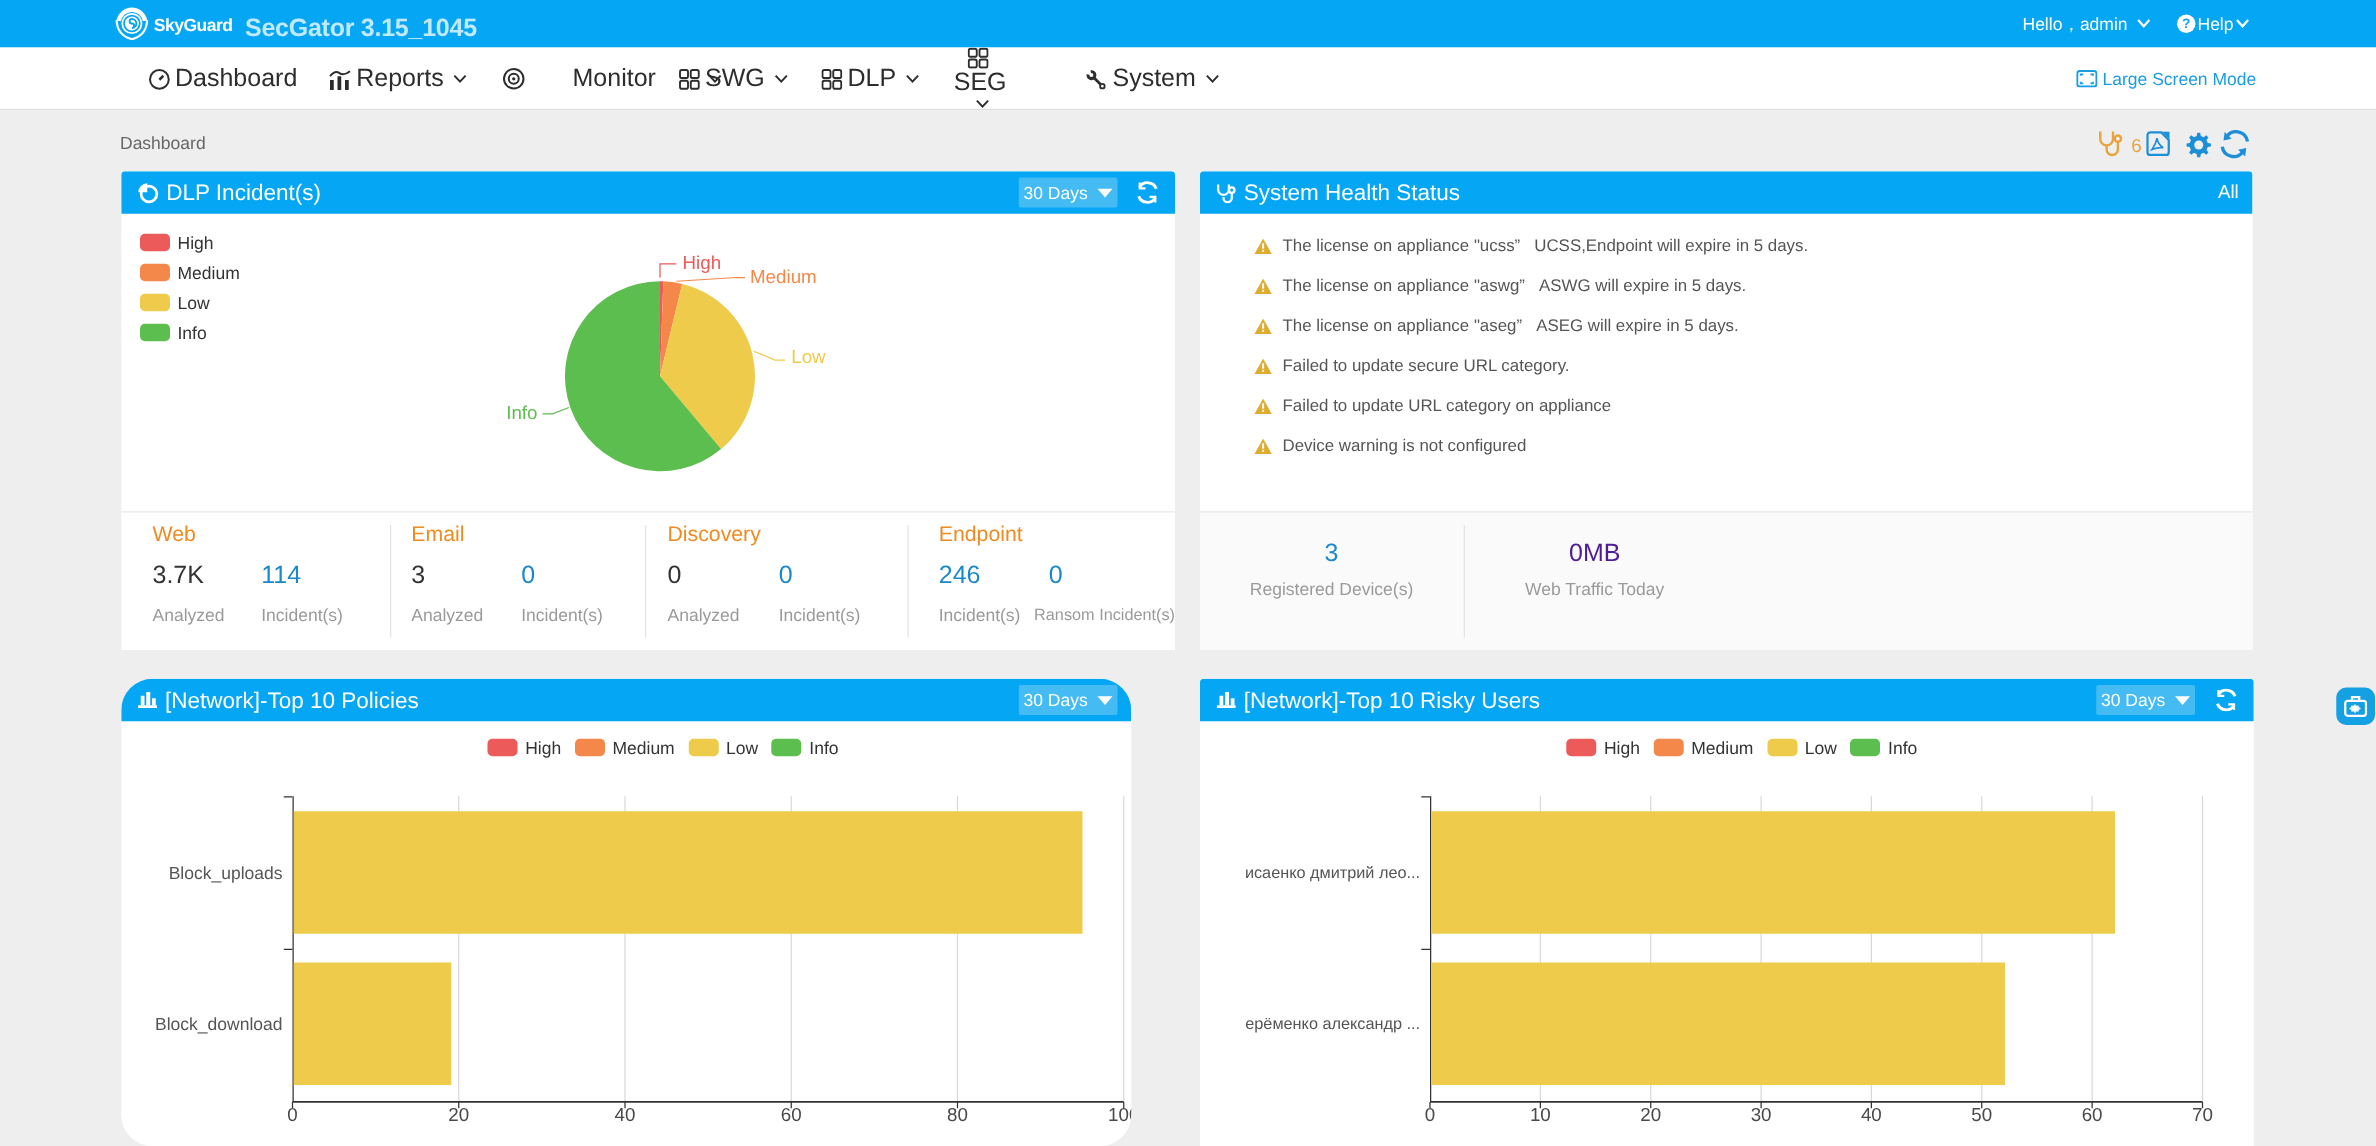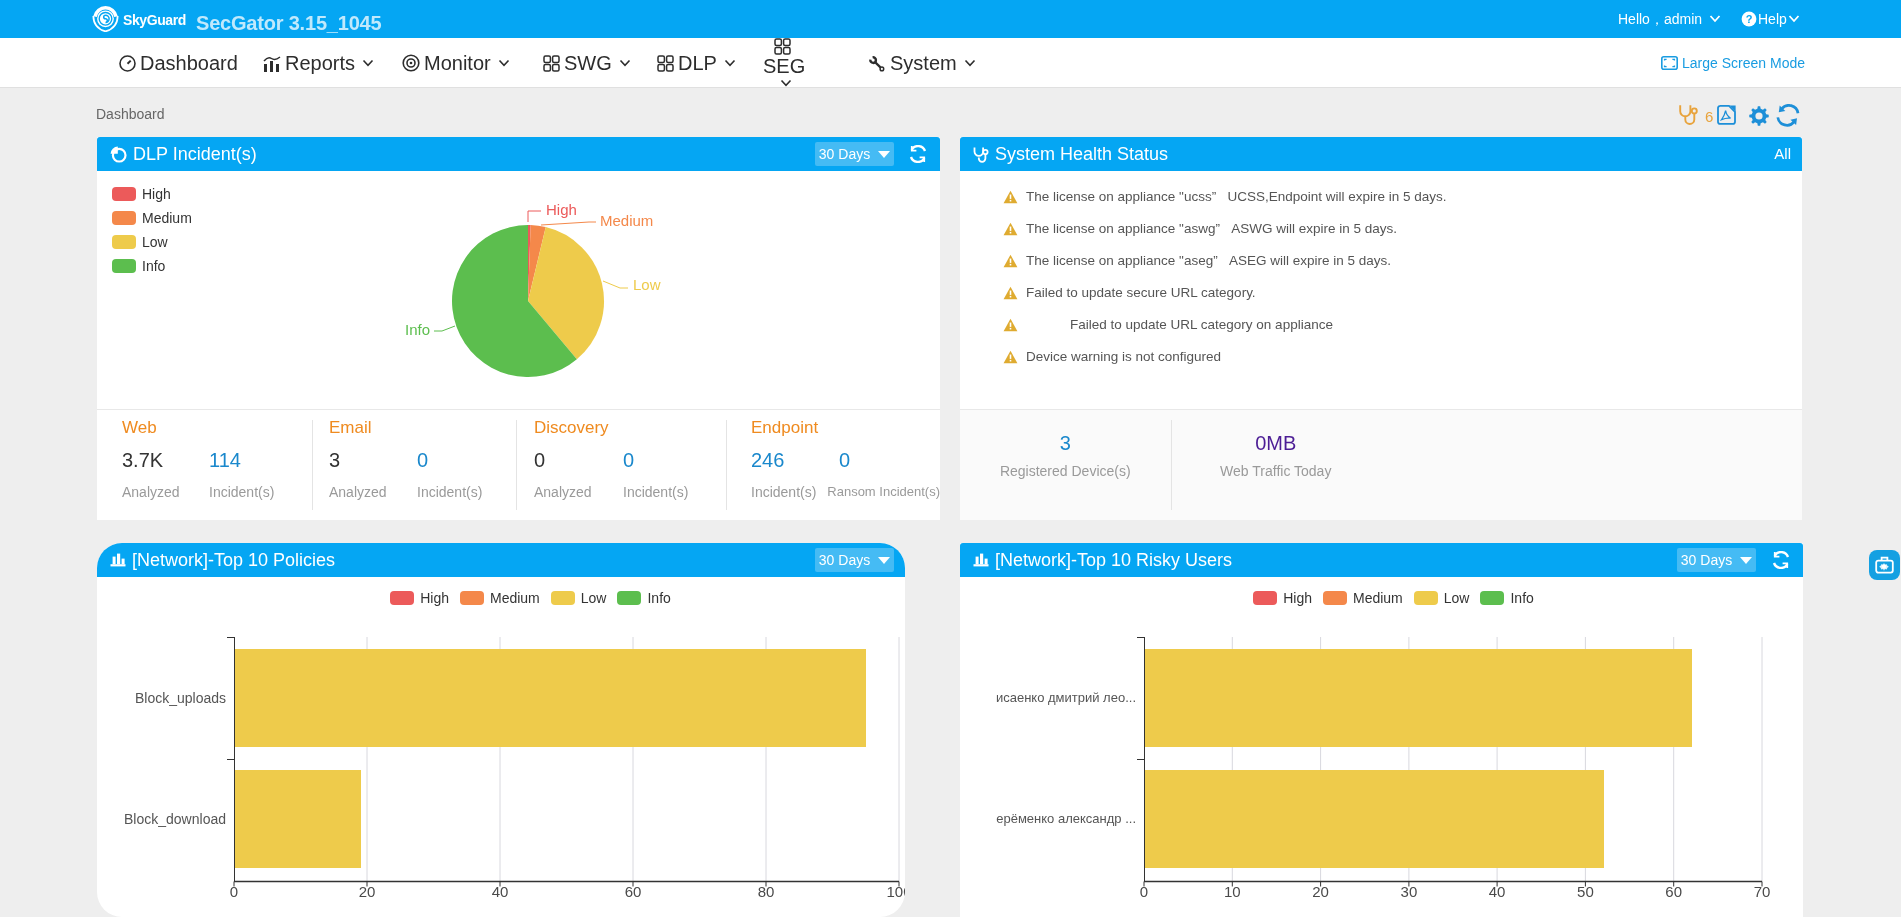--- a/index.html
+++ b/index.html
@@ -87,21 +87,21 @@
         <rect x="1" y="9" width="3" height="8" fill="#2d2d2d"></rect>
         <rect x="7" y="6" width="3" height="11" fill="#2d2d2d"></rect>
         <rect x="13" y="9" width="3" height="8" fill="#2d2d2d"></rect>
         <path d="M1 6 Q5 1 8.5 3.5 T17 2" fill="none" stroke="#2d2d2d" stroke-width="1.5"></path>
       </svg>
     <span>Reports</span>
     <svg class="chev" width="12" height="10" viewBox="0 0 12 10">
         <polyline points="1.5,2.5 6,7.3 10.5,2.5" fill="none" stroke="#2d2d2d" stroke-width="1.6"></polyline>
       </svg>
   </div>
-  <div class="navitem" style="left:402px;">
+  <div class="navitem" style="left:402px;gap:34px;">
     <svg width="18" height="18" viewBox="0 0 18 18">
         <circle cx="9" cy="9" r="7.8" fill="none" stroke="#2d2d2d" stroke-width="1.6"></circle>
         <circle cx="9" cy="9" r="4" fill="none" stroke="#2d2d2d" stroke-width="1.6"></circle>
         <circle cx="9" cy="9" r="1.3" fill="#2d2d2d"></circle>
       </svg>
     <span>Monitor</span>
     <svg class="chev" width="12" height="10" viewBox="0 0 12 10">
         <polyline points="1.5,2.5 6,7.3 10.5,2.5" fill="none" stroke="#2d2d2d" stroke-width="1.6"></polyline>
       </svg>
   </div>
@@ -317,21 +317,21 @@
     <span>The license on appliance "aseg”&nbsp;&nbsp;&nbsp;ASEG will expire in 5 days.</span>
   </div>
   <div class="warn" style="top:148px;">
     <svg width="15" height="14" viewBox="0 0 17 16">
         <path d="M8.5 0.8 L16.4 15 L0.6 15 Z" fill="#dfab30"></path>
         <rect x="7.6" y="5.2" width="1.8" height="5" fill="#fff"></rect>
         <rect x="7.6" y="11.3" width="1.8" height="1.8" fill="#fff"></rect>
       </svg>
     <span>Failed to update secure URL category.</span>
   </div>
-  <div class="warn" style="top:180px;gap:44px;">
+  <div class="warn" style="top:180px;">
     <svg width="15" height="14" viewBox="0 0 17 16">
         <path d="M8.5 0.8 L16.4 15 L0.6 15 Z" fill="#dfab30"></path>
         <rect x="7.6" y="5.2" width="1.8" height="5" fill="#fff"></rect>
         <rect x="7.6" y="11.3" width="1.8" height="1.8" fill="#fff"></rect>
       </svg>
     <span>Failed to update URL category on appliance</span>
   </div>
   <div class="warn" style="top:212px;">
     <svg width="15" height="14" viewBox="0 0 17 16">
         <path d="M8.5 0.8 L16.4 15 L0.6 15 Z" fill="#dfab30"></path>

